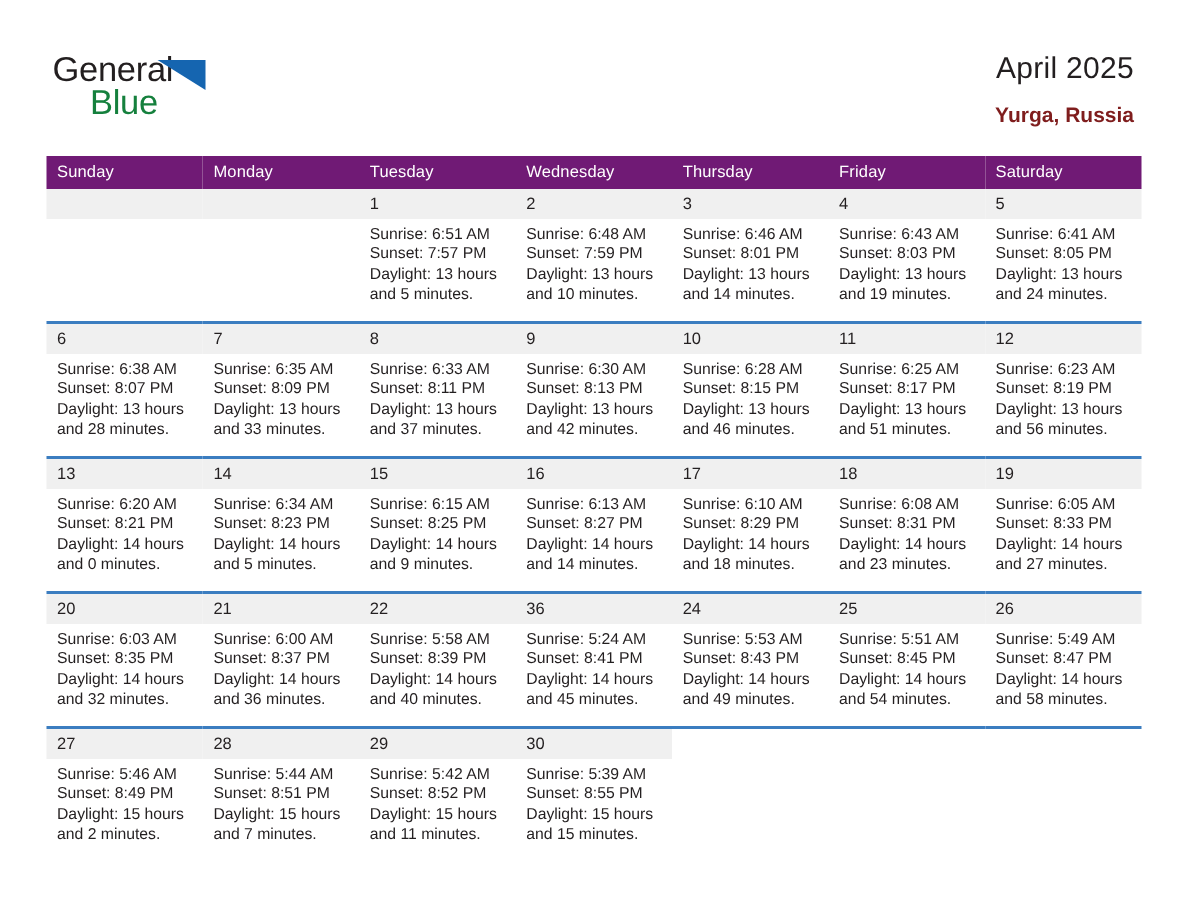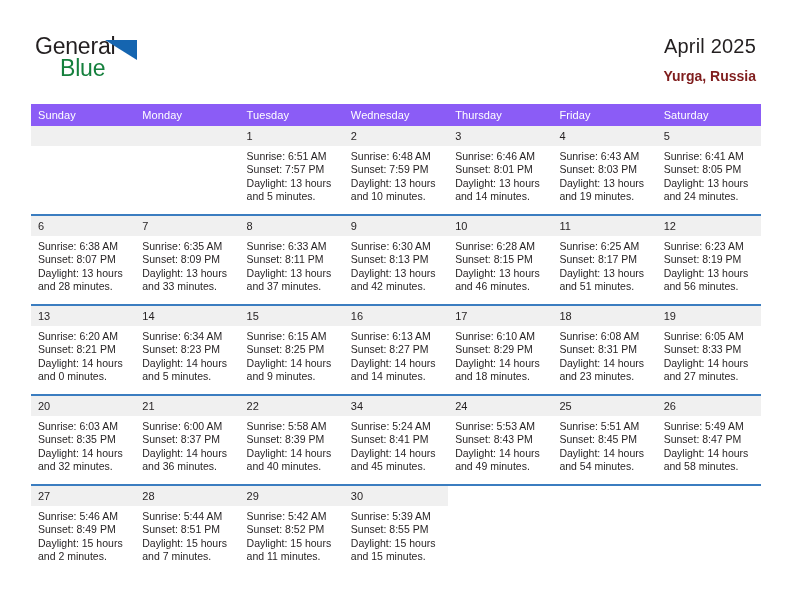--- a/index.html
+++ b/index.html
@@ -94,21 +94,21 @@
     position: absolute;
     left: 31px;
     top: 104px;
     width: 730px;
     border-collapse: collapse;
     table-layout: fixed;
   }
   .calendar col { width: 104.28px; }
 
   thead th {
-    background: #8b5cf6;
+    background: #701a75;
     color: #ffffff;
     font-size: 11px;
     font-weight: normal;
     text-align: left;
     padding: 5px 0 5px 7px;
     height: 11px;
     letter-spacing: 0.1px;
   }
 
   tbody tr.week-row > td {
@@ -453,21 +453,21 @@
           <div class="info">
             <div>Sunrise: 5:58 AM</div>
             <div>Sunset: 8:39 PM</div>
             <div>Daylight: 14 hours</div>
             <div>and 40 minutes.</div>
           </div>
         </div>
           </td>
         <td>
             <div class="cell filled">
-          <div class="daynum">34</div>
+          <div class="daynum">36</div>
           <div class="info">
             <div>Sunrise: 5:24 AM</div>
             <div>Sunset: 8:41 PM</div>
             <div>Daylight: 14 hours</div>
             <div>and 45 minutes.</div>
           </div>
         </div>
           </td>
         <td>
             <div class="cell filled">

